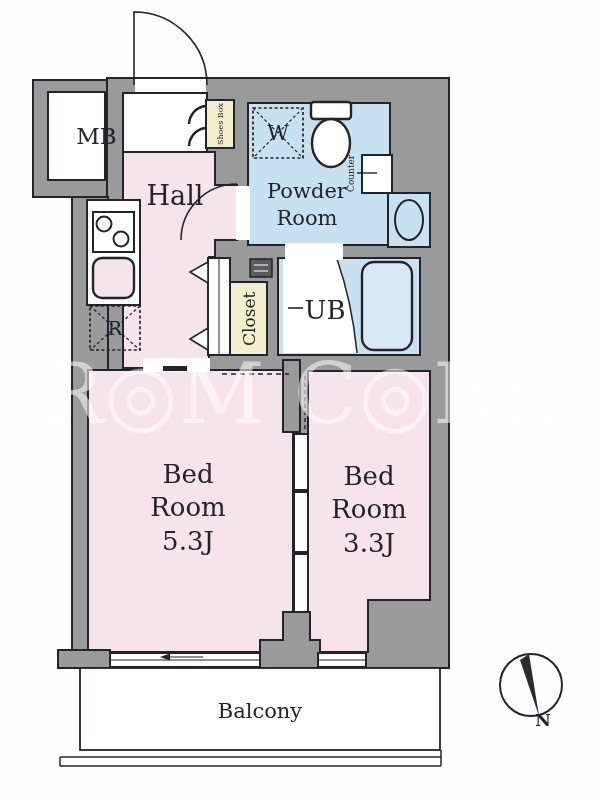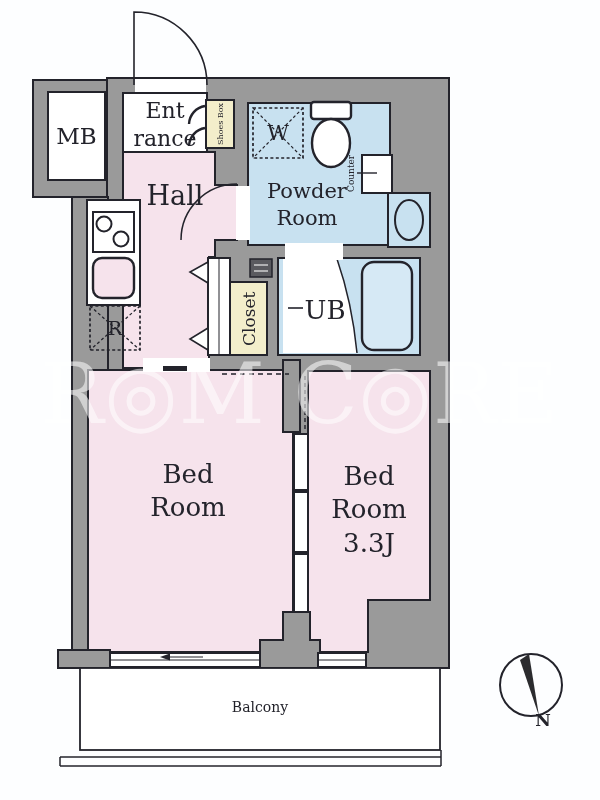--- a/index.html
+++ b/index.html
@@ -138,26 +138,22 @@
     <line x1="60" y1="757" x2="60" y2="766" stroke="#23232b" stroke-width="1.5"></line>
     <line x1="441" y1="750" x2="441" y2="766" stroke="#23232b" stroke-width="1.5"></line>
   </g>
 
   <g>
     <circle cx="531" cy="685" r="31" fill="none" stroke="#23232b" stroke-width="2"></circle>
     <path d="M520,660 L529,654 L539,716 Z" fill="#2b2b2e"></path>
   </g>
 </svg>
 
-<div class="lbl flexc" style="left:48px;top:92px;width:57px;height:87px;font-size:23px;">MB</div>
+<div class="lbl flexc" style="left:48px;top:92px;width:57px;height:87px;font-size:23px;padding-left:20px;">MB</div>
 
-<div class="lbl" style="left:123px;top:97px;width:84px;font-size:22px;">
-  <div>Ent</div>
-  <div>rance</div>
-</div>
 
 <div class="lbl vtext" style="left:206px;top:100px;width:28px;height:48px;font-size:8px;">Shoes Box</div>
 
 <div class="lbl" style="left:125px;top:172px;width:100px;font-size:27px;margin-top:8px;">Hall</div>
 
 <div class="lbl flexc" style="left:253px;top:108px;width:50px;height:50px;font-size:21px;">W</div>
 
 <div class="lbl" style="left:252px;top:178px;width:110px;font-size:21px;">
   <div>Powder</div>
   <div>Room</div>
@@ -167,27 +163,28 @@
 
 <div class="lbl flexc" style="left:90px;top:306px;width:50px;height:44px;font-size:19px;">R</div>
 
 <div class="lbl" style="left:302px;top:295px;width:46px;font-size:26px;">UB</div>
 
 <div class="lbl vtext" style="left:230px;top:282px;width:37px;height:73px;font-size:17px;">Closet</div>
 
 <div class="lbl" style="left:108px;top:458px;width:160px;font-size:26px;">
   <div>Bed</div>
   <div>Room</div>
+  <div>5.3J</div>
 </div>
 
 <div class="lbl" style="left:308px;top:460px;width:122px;font-size:26px;">
   <div>Bed</div>
   <div>Room</div>
   <div>3.3J</div>
 </div>
 
-<div class="lbl" style="left:80px;top:699px;width:360px;font-size:14px;">Balcony</div>
+<div class="lbl" style="left:80px;top:699px;width:360px;font-size:21px;">Balcony</div>
 
 <div class="lbl" style="left:531px;top:710px;width:24px;font-size:17px;font-weight:bold;">N</div>
 
 <div class="watermark">R◎M C◎RE</div>
 
 </div>
 
 </body></html>

